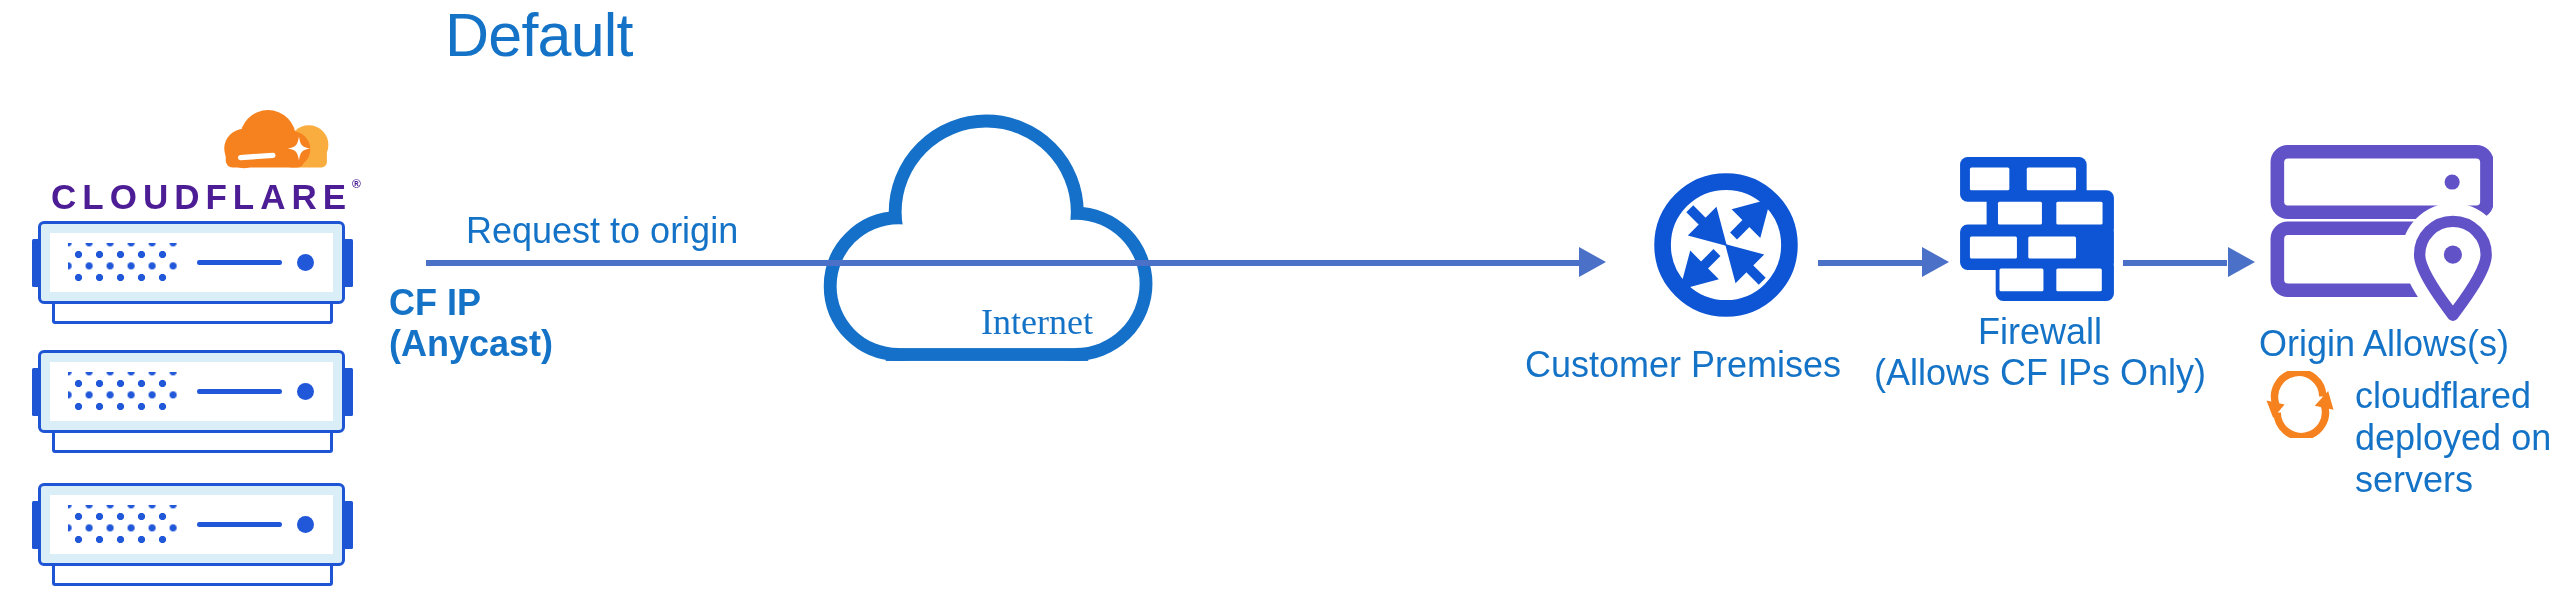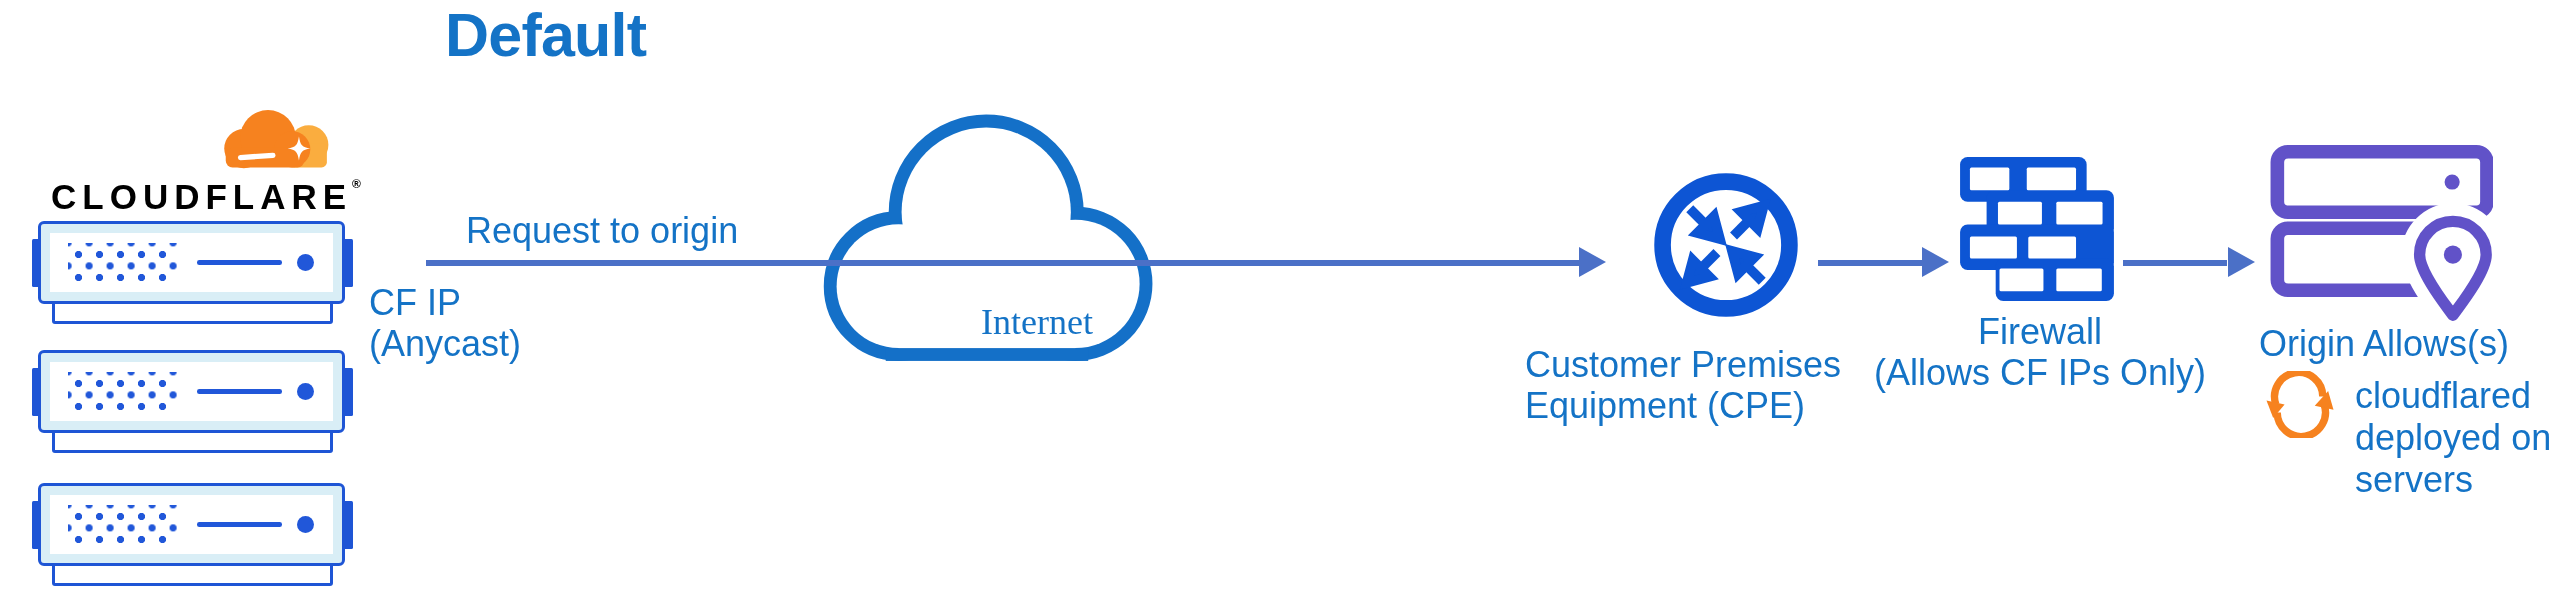--- a/index.html
+++ b/index.html
@@ -1,38 +1,38 @@
 <!DOCTYPE html>
 <html style="font-size:12px"><head>
 <meta charset="utf-8">
 <style>
   html,body{margin:0;padding:0;background:#fff;}
   .canvas{position:relative;width:2576px;height:614px;background:#ffffff;overflow:hidden;
           font-family:"Liberation Sans","DejaVu Sans",sans-serif;}
 
   
-  .title{position:absolute;left:445px;top:0px;margin:0;font-size:61px;font-weight:700;
+  .title{position:absolute;left:445px;top:0px;margin:0;font-size:61px;font-weight:400;
          letter-spacing:-0.8px;color:#1473C6;}
 
   
   .lbl{position:absolute;font-size:36px;color:#1473C6;line-height:41px;white-space:nowrap;}
   .lbl span{display:block;}
   .lbl-request{left:466px;top:210px;}
-  .lbl-cfip{left:369px;top:282px;}
+  .lbl-cfip{left:389px;top:282px;font-weight:bold;}
   .lbl-internet{left:938px;top:302px;width:198px;text-align:center;z-index:6;font-family:Liberation Serif, serif;}
   .lbl-cpe{left:1525px;top:344px;}
   .lbl-firewall{left:1862px;top:311px;width:356px;text-align:center;}
   .lbl-origin{left:2244px;top:323px;width:280px;text-align:center;}
   .lbl-cloudflared{left:2355px;top:375px;line-height:42px;}
 
   
   .cf-logo{position:absolute;left:45px;top:98px;width:318px;height:129px;}
   .cf-logo svg{position:absolute;left:144px;top:3px;}
   .wordmark{position:absolute;left:6px;top:79px;font-size:35px;font-weight:700;
-            letter-spacing:6px;color:#000000;white-space:nowrap;}
+            letter-spacing:6px;color:#4c1d95;white-space:nowrap;}
   .wordmark .reg{font-size:12px;letter-spacing:0;vertical-align:21px;}
 
   
   .server{position:absolute;left:32px;width:321px;height:101px;}
   .server .tray{position:absolute;left:19.7px;top:77px;width:275px;height:19.7px;
                 border:3px solid #1E55D5;border-radius:3px;background:#fff;}
   .server .sbody{position:absolute;left:6px;top:0;width:301px;height:77px;
                  border:3.8px solid #1E55D5;border-radius:6px;background:#fff;
                  box-shadow:inset 0 0 0 9px #D9EEF6;}
   .server .tab{position:absolute;top:18px;width:11.4px;height:48px;background:#1E55D5;border-radius:1.5px;}
@@ -156,21 +156,20 @@
           <polygon points="40,40 10,32 32,10"></polygon>
         </g>
       <g transform="translate(86,108) rotate(90)">
           <line x1="0" y1="0" x2="26" y2="26"></line>
           <polygon points="40,40 10,32 32,10"></polygon>
         </g>
     </g>
   </svg>
   <div class="lbl lbl-cpe">
     <span>Customer Premises</span>
-    <span>Equipment (CPE)</span>
   </div>
 
   <div class="aline" style="left:1818px;width:104px;"></div>
   <div class="ahead" style="left:1922px;"></div>
 
   <svg class="icon ic-firewall" width="154" height="144" viewBox="0 0 203 190">
     <g fill="#0D55D4">
       <rect x="0" y="0" width="167" height="59" rx="10"></rect>
       <rect x="35" y="44" width="168" height="60" rx="10"></rect>
       <rect x="0" y="89" width="203" height="60" rx="10"></rect>

